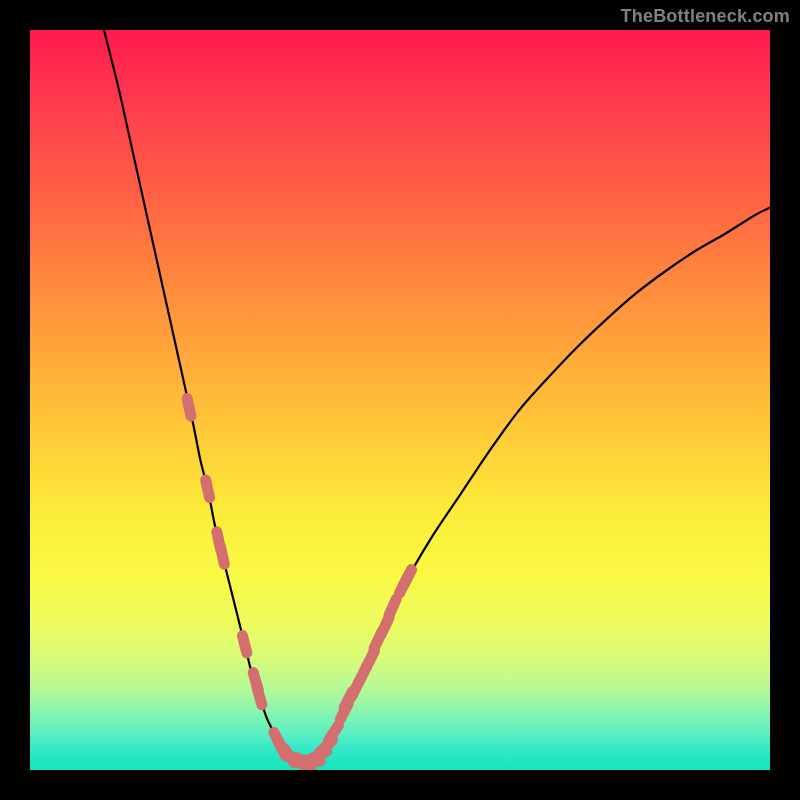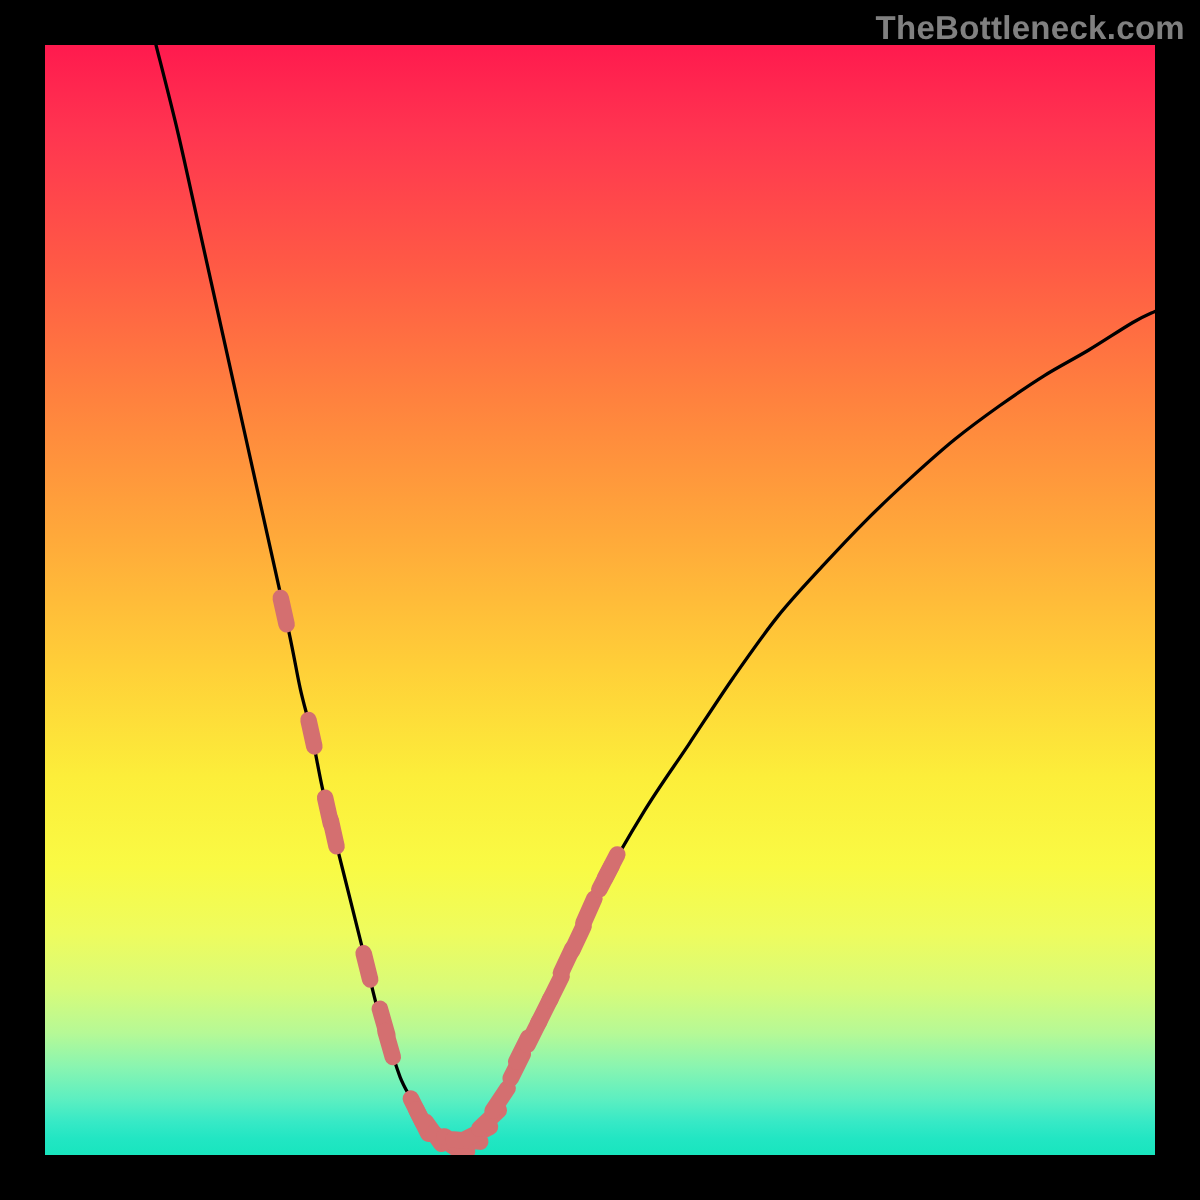--- a/index.html
+++ b/index.html
@@ -14,21 +14,21 @@
     position: relative;
     width: 800px;
     height: 800px;
     background: #000000;
   }
   .watermark {
     position: absolute;
     top: 6px;
     right: 10px;
     font-family: Arial, Helvetica, sans-serif;
-    font-size: 22px;
+    font-size: 18px;
     font-weight: 600;
     color: #808080;
     letter-spacing: 0.2px;
     z-index: 10;
   }
   .plot-area {
     position: absolute;
     left: 30px;
     top: 30px;
     width: 740px;

